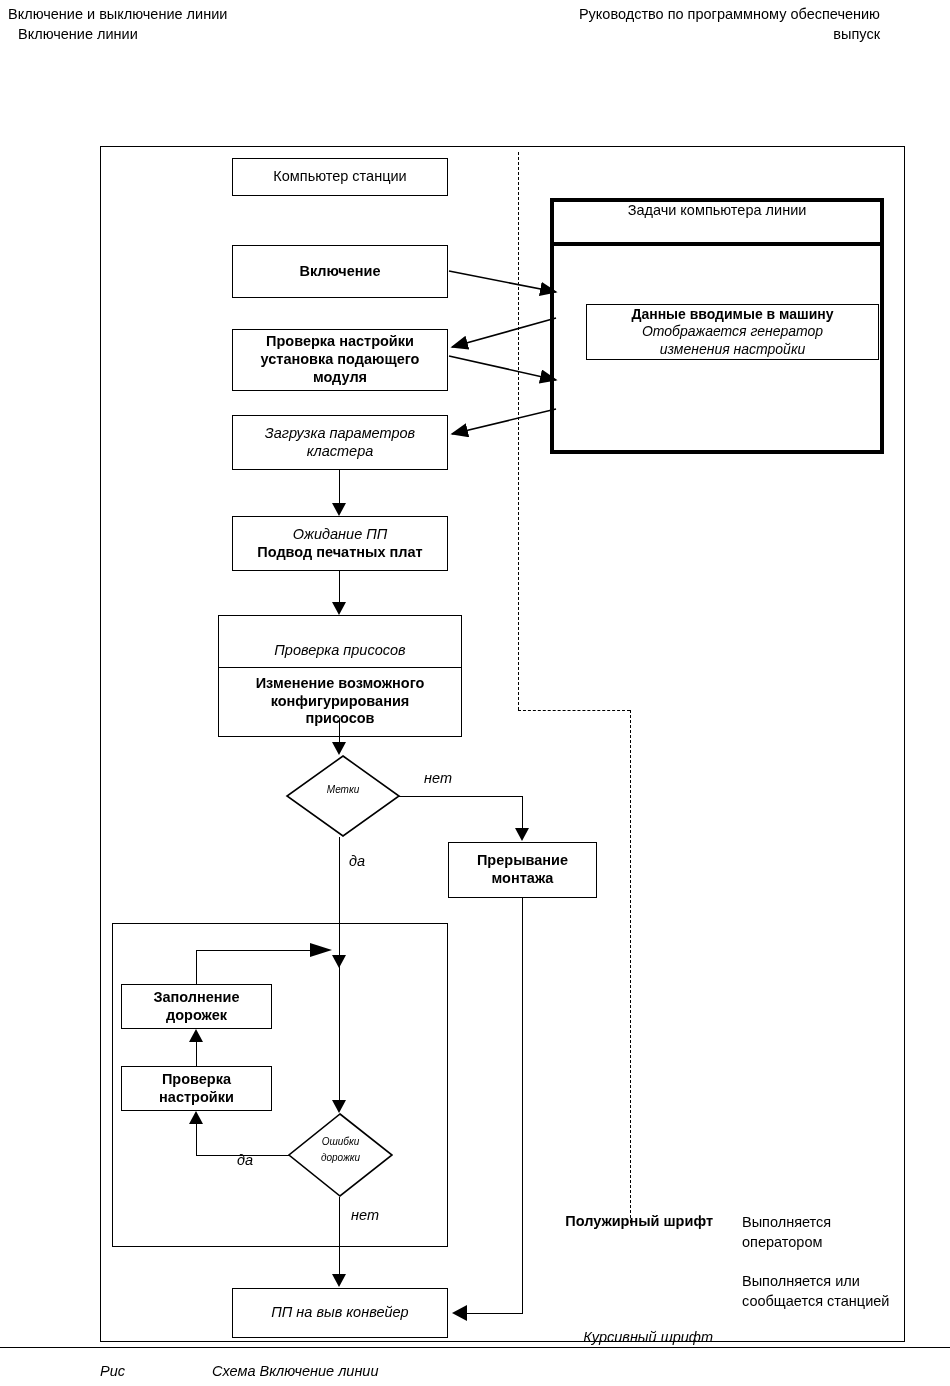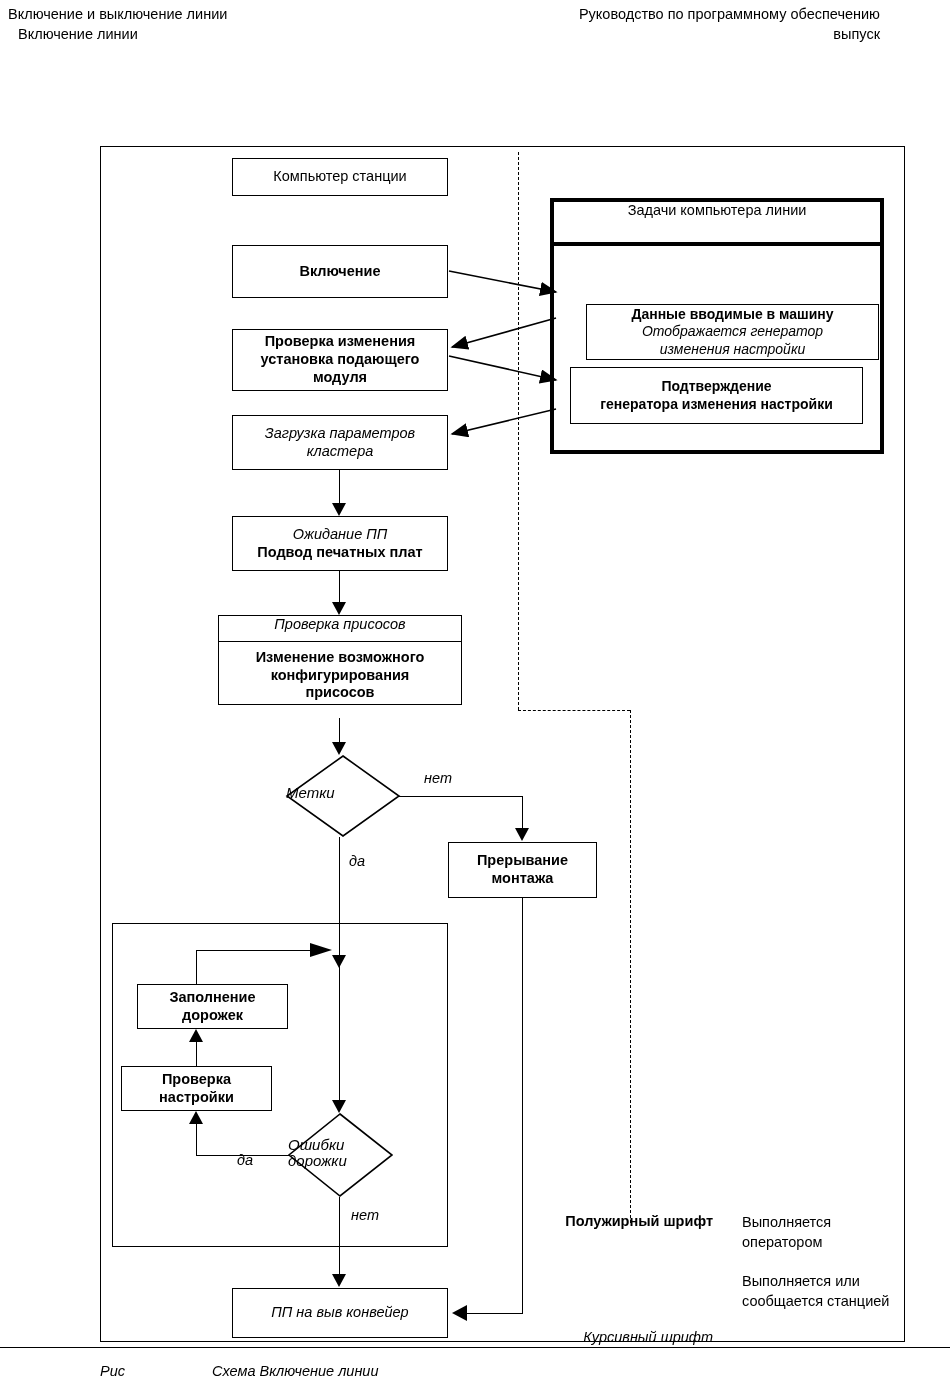--- a/index.html
+++ b/index.html
@@ -77,22 +77,22 @@
   .dash-v{border-left:1.6px dashed #000;width:0;}
   .dash-h{border-top:1.6px dashed #000;height:0;}
 
   
   #diag-svg{position:absolute;left:0;top:0;width:950px;height:1386px;pointer-events:none;}
 
   
   .diamond{position:absolute;}
   .diamond svg{display:block;overflow:visible;}
   .dlabel{
-    position:absolute;width:100%;font-style:italic;
-    font-size:15px;line-height:1.15;
+    position:absolute;width:100%;text-align:center;font-style:italic;
+    font-size:10px;line-height:1.15;
   }
 
   .edge-label{position:absolute;font-style:italic;font-size:14.5px;white-space:nowrap;}
 
   
   #loop-rect{
     left:112px;top:923px;width:336px;height:324px;
     border:1.5px solid #000;box-sizing:border-box;
   }
 
@@ -121,36 +121,36 @@
 
 <div class="abs fbox" style="left:232px;top:158px;width:216px;height:38px;">
   <span class="ln">Компьютер станции</span>
 </div>
 
 <div class="abs fbox" style="left:232px;top:245px;width:216px;height:53px;">
   <span class="ln b">Включение</span>
 </div>
 
 <div class="abs fbox" style="left:232px;top:329px;width:216px;height:62px;">
-  <span class="ln b">Проверка изменения</span>
+  <span class="ln b">Проверка настройки</span>
   <span class="ln b">установка подающего</span>
   <span class="ln b">модуля</span>
 </div>
 
 <div class="abs fbox" style="left:232px;top:415px;width:216px;height:55px;">
   <span class="ln i">Загрузка параметров</span>
   <span class="ln i">кластера</span>
 </div>
 
 <div class="abs fbox" style="left:232px;top:516px;width:216px;height:55px;">
   <span class="ln i">Ожидание ПП</span>
   <span class="ln b">Подвод печатных плат</span>
 </div>
 
-<div class="abs fbox" style="left:218px;top:615px;width:244px;height:90px;justify-content:center;">
+<div class="abs fbox" style="left:218px;top:615px;width:244px;height:122px;justify-content:flex-end;">
   <div class="split-top">
     <span class="ln i">Проверка присосов</span>
   </div>
   <div class="split-bot">
     <span class="ln b">Изменение возможного</span>
     <span class="ln b">конфигурирования</span>
     <span class="ln b">присосов</span>
   </div>
 </div>
 
@@ -158,24 +158,20 @@
   <div id="task-panel-title">
     <span>Задачи компьютера линии</span>
   </div>
 
   <div class="inner-box" style="left:32px;top:78px;width:293px;height:56px;margin-top:24px;">
     <span class="ln b">Данные  вводимые в машину</span>
     <span class="ln i">Отображается генератор</span>
     <span class="ln i">изменения настройки</span>
   </div>
 
-  <div class="inner-box" style="left:16px;top:165px;width:293px;height:57px;">
-    <span class="ln b">Подтверждение</span>
-    <span class="ln b">генератора изменения настройки</span>
-  </div>
 </div>
 
 <svg id="diag-svg">
   <defs>
     <marker id="ah" markerWidth="11" markerHeight="9" refX="10" refY="4.5" orient="auto">
       <path d="M0,0 L11,4.5 L0,9 z" fill="#000"></path>
     </marker>
   </defs>
 
   <line x1="449" y1="271" x2="556" y2="292" stroke="#000" stroke-width="1.6" marker-end="url(#ah)"></line>
@@ -217,21 +213,21 @@
 </div>
 
 <div class="abs vline" style="left:522px;top:898px;height:415px;"></div>
 <div class="abs hline" style="left:467px;top:1313px;width:56px;"></div>
 <div class="abs arrow-left" style="left:452px;top:1305px;"></div>
 
 <div class="abs" id="loop-rect"></div>
 
 <div class="abs arrow-down" style="left:332px;top:955px;"></div>
 
-<div class="abs fbox" style="left:121px;top:984px;width:151px;height:45px;margin-left:16px;">
+<div class="abs fbox" style="left:121px;top:984px;width:151px;height:45px;">
   <span class="ln b">Заполнение</span>
   <span class="ln b">дорожек</span>
 </div>
 
 <div class="abs vline" style="left:196px;top:950px;height:34px;"></div>
 <div class="abs hline" style="left:196px;top:950px;width:124px;"></div>
 <svg class="abs" style="left:310px;top:941px;width:30px;height:20px;">
   <polygon points="0,2 22,9 0,16" fill="#000"></polygon>
 </svg>
 

